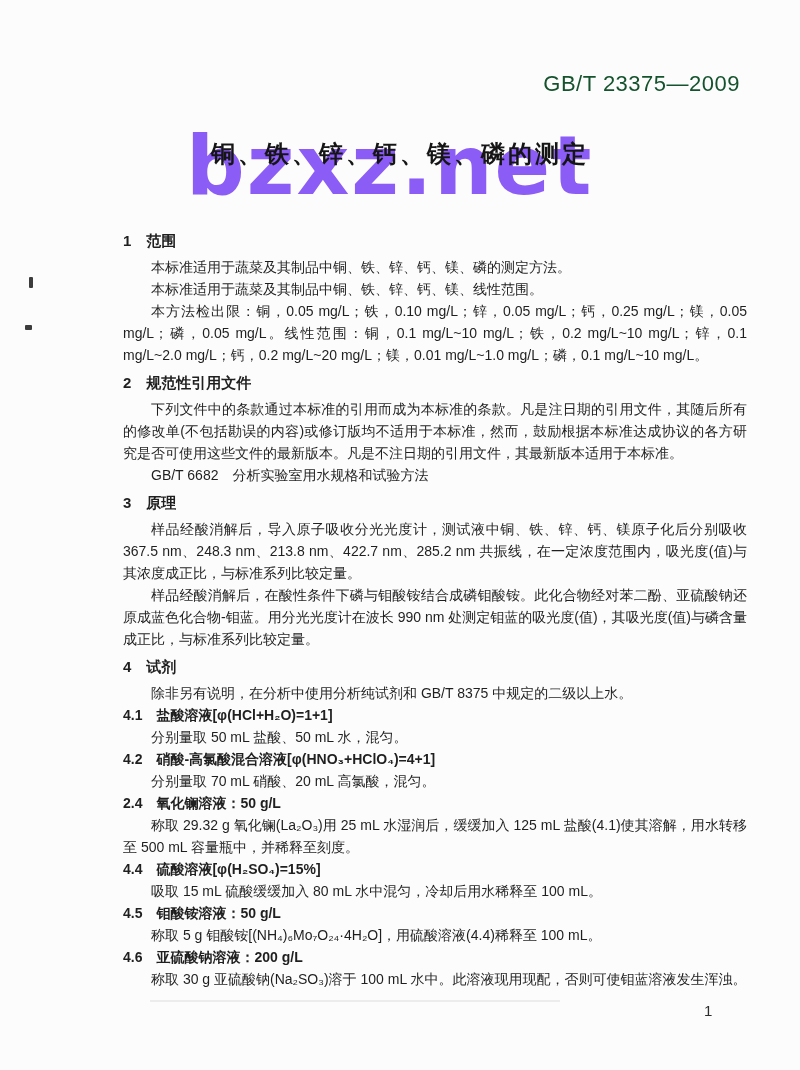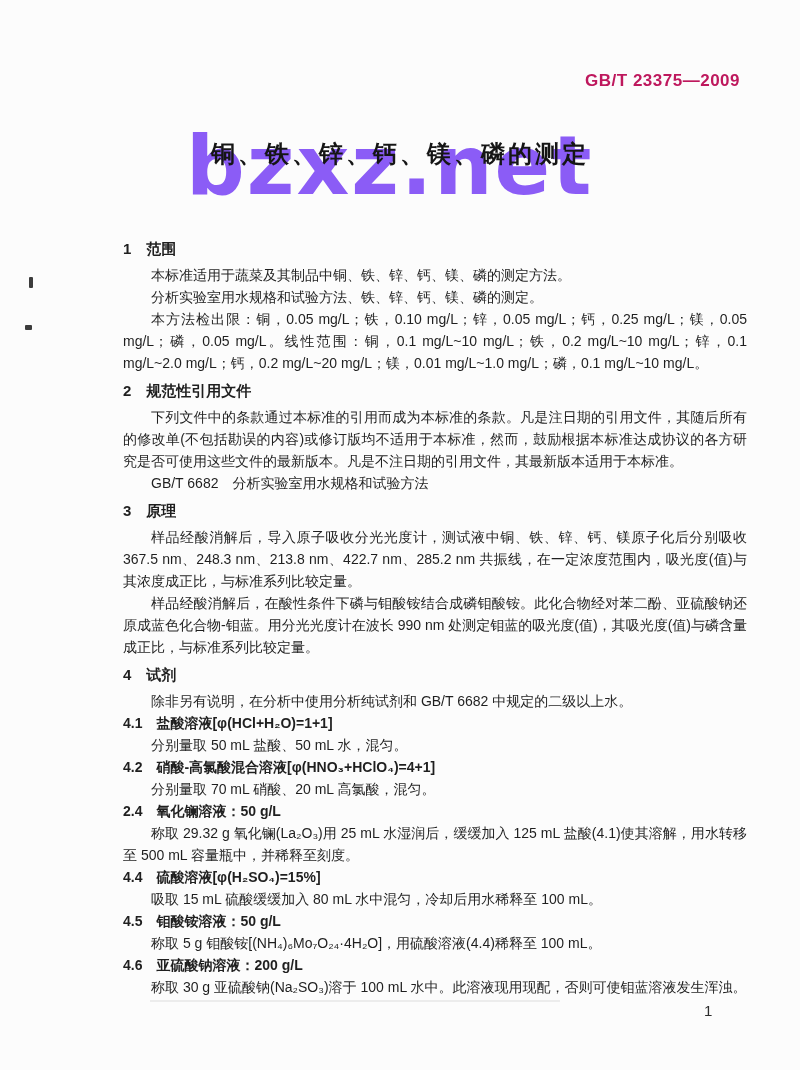--- a/index.html
+++ b/index.html
@@ -6,40 +6,40 @@
   .page{
     position:relative;
     width:800px;height:1070px;
     background:#fcfcfc;
     overflow:hidden;
     color:#222;
     font-family:"Liberation Sans","DejaVu Sans",sans-serif;
   }
   .std-code{
     position:absolute;top:71px;right:60px;
-    font-size:17px;font-weight:700;letter-spacing:.5px;color:#be185d;
+    font-size:22px;font-weight:400;letter-spacing:.5px;color:#14532d;
   }
   .watermark{
     position:absolute;top:118px;left:186px;
     font-size:82px;font-weight:700;letter-spacing:2px;
     color:#8b5cf6;z-index:0;user-select:none;
     font-family:"DejaVu Sans",sans-serif;
   }
   .doc-title{
     position:absolute;top:136px;left:0;right:0;
     text-align:center;font-weight:700;font-size:24px;line-height:35px;
     letter-spacing:3px;color:#151515;z-index:1;
   }
   .content{
     position:absolute;top:230px;left:123px;width:624px;
     font-size:14px;line-height:22px;text-align:justify;
     color:#1f1f1f;z-index:1;
   }
   .block.section-heading{font-weight:700;font-size:15px;margin:6px 0 4px;}
-  .content .block:first-child{margin-top:8px;}
+  .content .block:first-child{margin-top:0;}
   .block.paragraph{text-indent:2em;}
   .block.line{text-indent:2em;white-space:nowrap;}
   .block.sub-heading{font-weight:700;white-space:nowrap;}
   .page-number{
     position:absolute;left:704px;top:1002px;
     font-size:15px;color:#2e2e2e;z-index:1;
   }
   .streak{
     position:absolute;left:150px;top:1000px;width:410px;height:2px;
     background:#ececec;z-index:0;
@@ -57,30 +57,30 @@
 
   <div class="std-code">GB/T 23375—2009</div>
 
   <div class="doc-title">
     <div class="title-line">铜、铁、锌、钙、镁、磷的测定</div>
   </div>
 
   <div class="content" id="content">
       <div class="block section-heading">1　范围</div>
       <div class="block line">本标准适用于蔬菜及其制品中铜、铁、锌、钙、镁、磷的测定方法。</div>
-      <div class="block line">分析实验室用水规格和试验方法、铁、锌、钙、镁、磷的测定。</div>
+      <div class="block line">本标准适用于蔬菜及其制品中铜、铁、锌、钙、镁、线性范围。</div>
       <div class="block paragraph">本方法检出限：铜，0.05 mg/L；铁，0.10 mg/L；锌，0.05 mg/L；钙，0.25 mg/L；镁，0.05 mg/L；磷，0.05 mg/L。线性范围：铜，0.1 mg/L~10 mg/L；铁，0.2 mg/L~10 mg/L；锌，0.1 mg/L~2.0 mg/L；钙，0.2 mg/L~20 mg/L；镁，0.01 mg/L~1.0 mg/L；磷，0.1 mg/L~10 mg/L。</div>
       <div class="block section-heading">2　规范性引用文件</div>
       <div class="block paragraph">下列文件中的条款通过本标准的引用而成为本标准的条款。凡是注日期的引用文件，其随后所有的修改单(不包括勘误的内容)或修订版均不适用于本标准，然而，鼓励根据本标准达成协议的各方研究是否可使用这些文件的最新版本。凡是不注日期的引用文件，其最新版本适用于本标准。</div>
       <div class="block line">GB/T 6682　分析实验室用水规格和试验方法</div>
       <div class="block section-heading">3　原理</div>
       <div class="block paragraph">样品经酸消解后，导入原子吸收分光光度计，测试液中铜、铁、锌、钙、镁原子化后分别吸收 367.5 nm、248.3 nm、213.8 nm、422.7 nm、285.2 nm 共振线，在一定浓度范围内，吸光度(值)与其浓度成正比，与标准系列比较定量。</div>
       <div class="block paragraph">样品经酸消解后，在酸性条件下磷与钼酸铵结合成磷钼酸铵。此化合物经对苯二酚、亚硫酸钠还原成蓝色化合物-钼蓝。用分光光度计在波长 990 nm 处测定钼蓝的吸光度(值)，其吸光度(值)与磷含量成正比，与标准系列比较定量。</div>
       <div class="block section-heading">4　试剂</div>
-      <div class="block line">除非另有说明，在分析中使用分析纯试剂和 GB/T 6682 中规定的二级以上水。</div>
+      <div class="block line">除非另有说明，在分析中使用分析纯试剂和 GB/T 8375 中规定的二级以上水。</div>
       <div class="block sub-heading">4.1　盐酸溶液[φ(HCl+H₂O)=1+1]</div>
       <div class="block line">分别量取 50 mL 盐酸、50 mL 水，混匀。</div>
       <div class="block sub-heading">4.2　硝酸-高氯酸混合溶液[φ(HNO₃+HClO₄)=4+1]</div>
       <div class="block line">分别量取 70 mL 硝酸、20 mL 高氯酸，混匀。</div>
       <div class="block sub-heading">2.4　氧化镧溶液：50 g/L</div>
       <div class="block paragraph">称取 29.32 g 氧化镧(La₂O₃)用 25 mL 水湿润后，缓缓加入 125 mL 盐酸(4.1)使其溶解，用水转移至 500 mL 容量瓶中，并稀释至刻度。</div>
       <div class="block sub-heading">4.4　硫酸溶液[φ(H₂SO₄)=15%]</div>
       <div class="block line">吸取 15 mL 硫酸缓缓加入 80 mL 水中混匀，冷却后用水稀释至 100 mL。</div>
       <div class="block sub-heading">4.5　钼酸铵溶液：50 g/L</div>
       <div class="block line">称取 5 g 钼酸铵[(NH₄)₆Mo₇O₂₄·4H₂O]，用硫酸溶液(4.4)稀释至 100 mL。</div>

